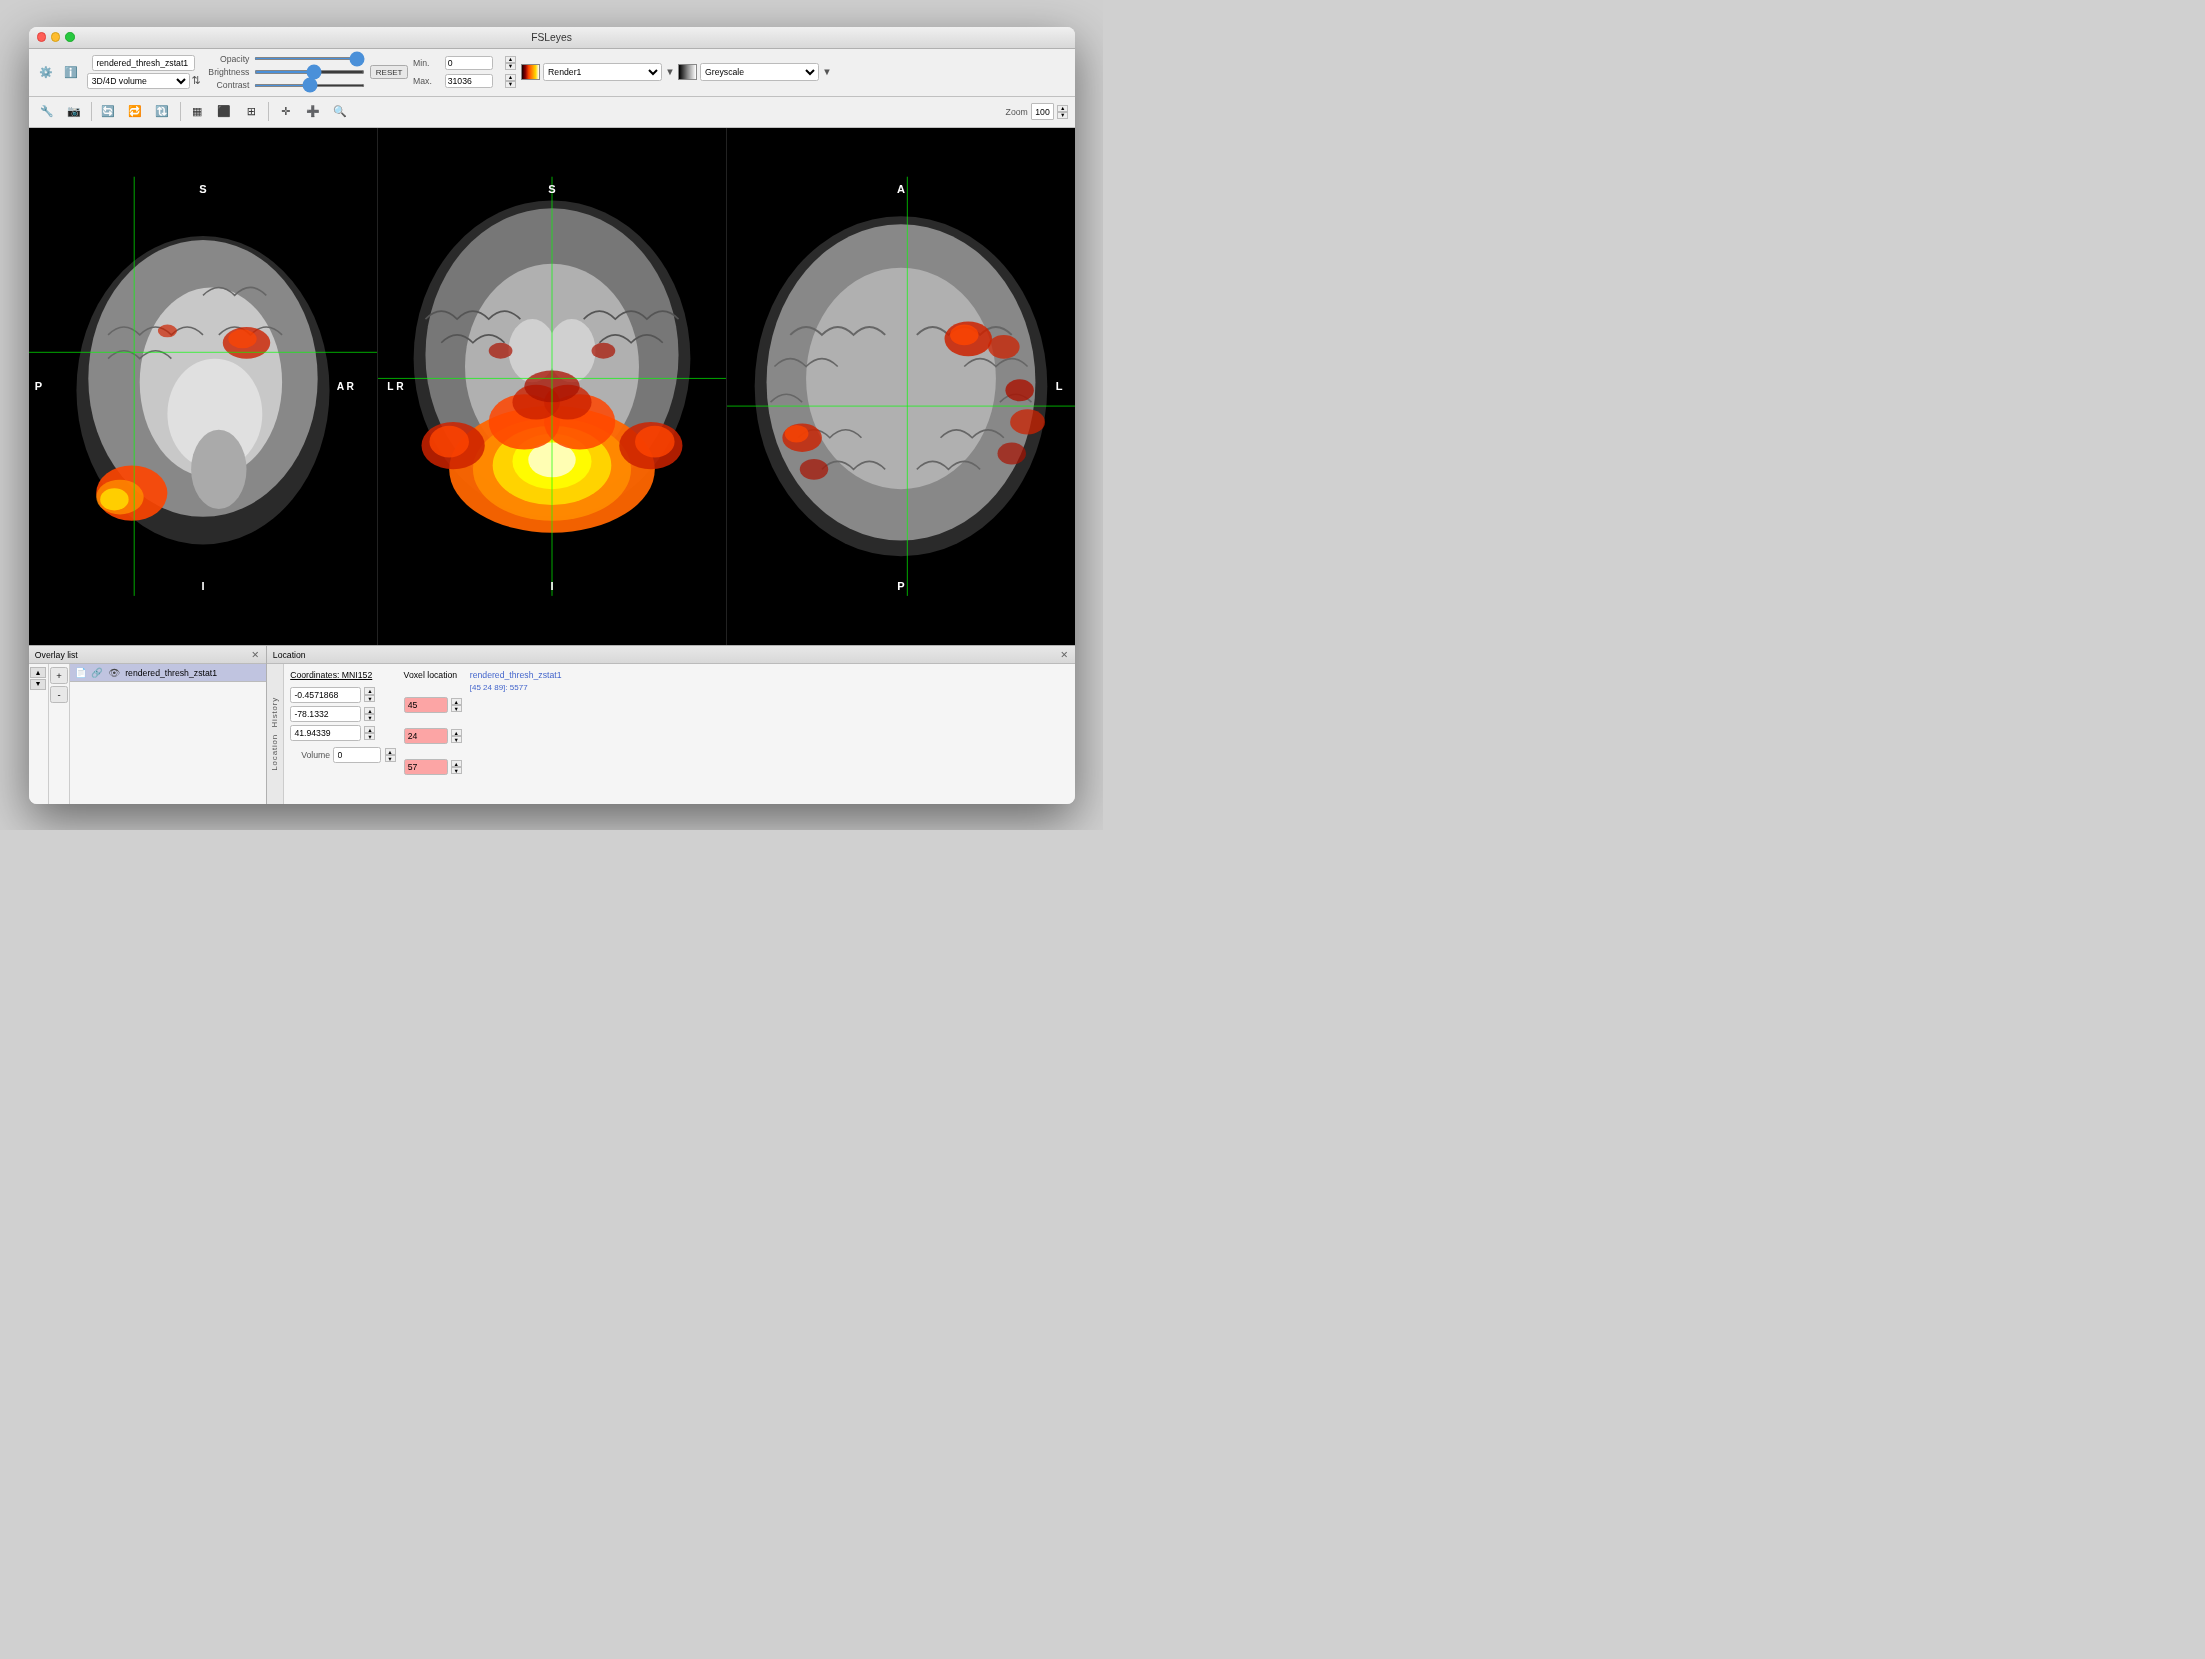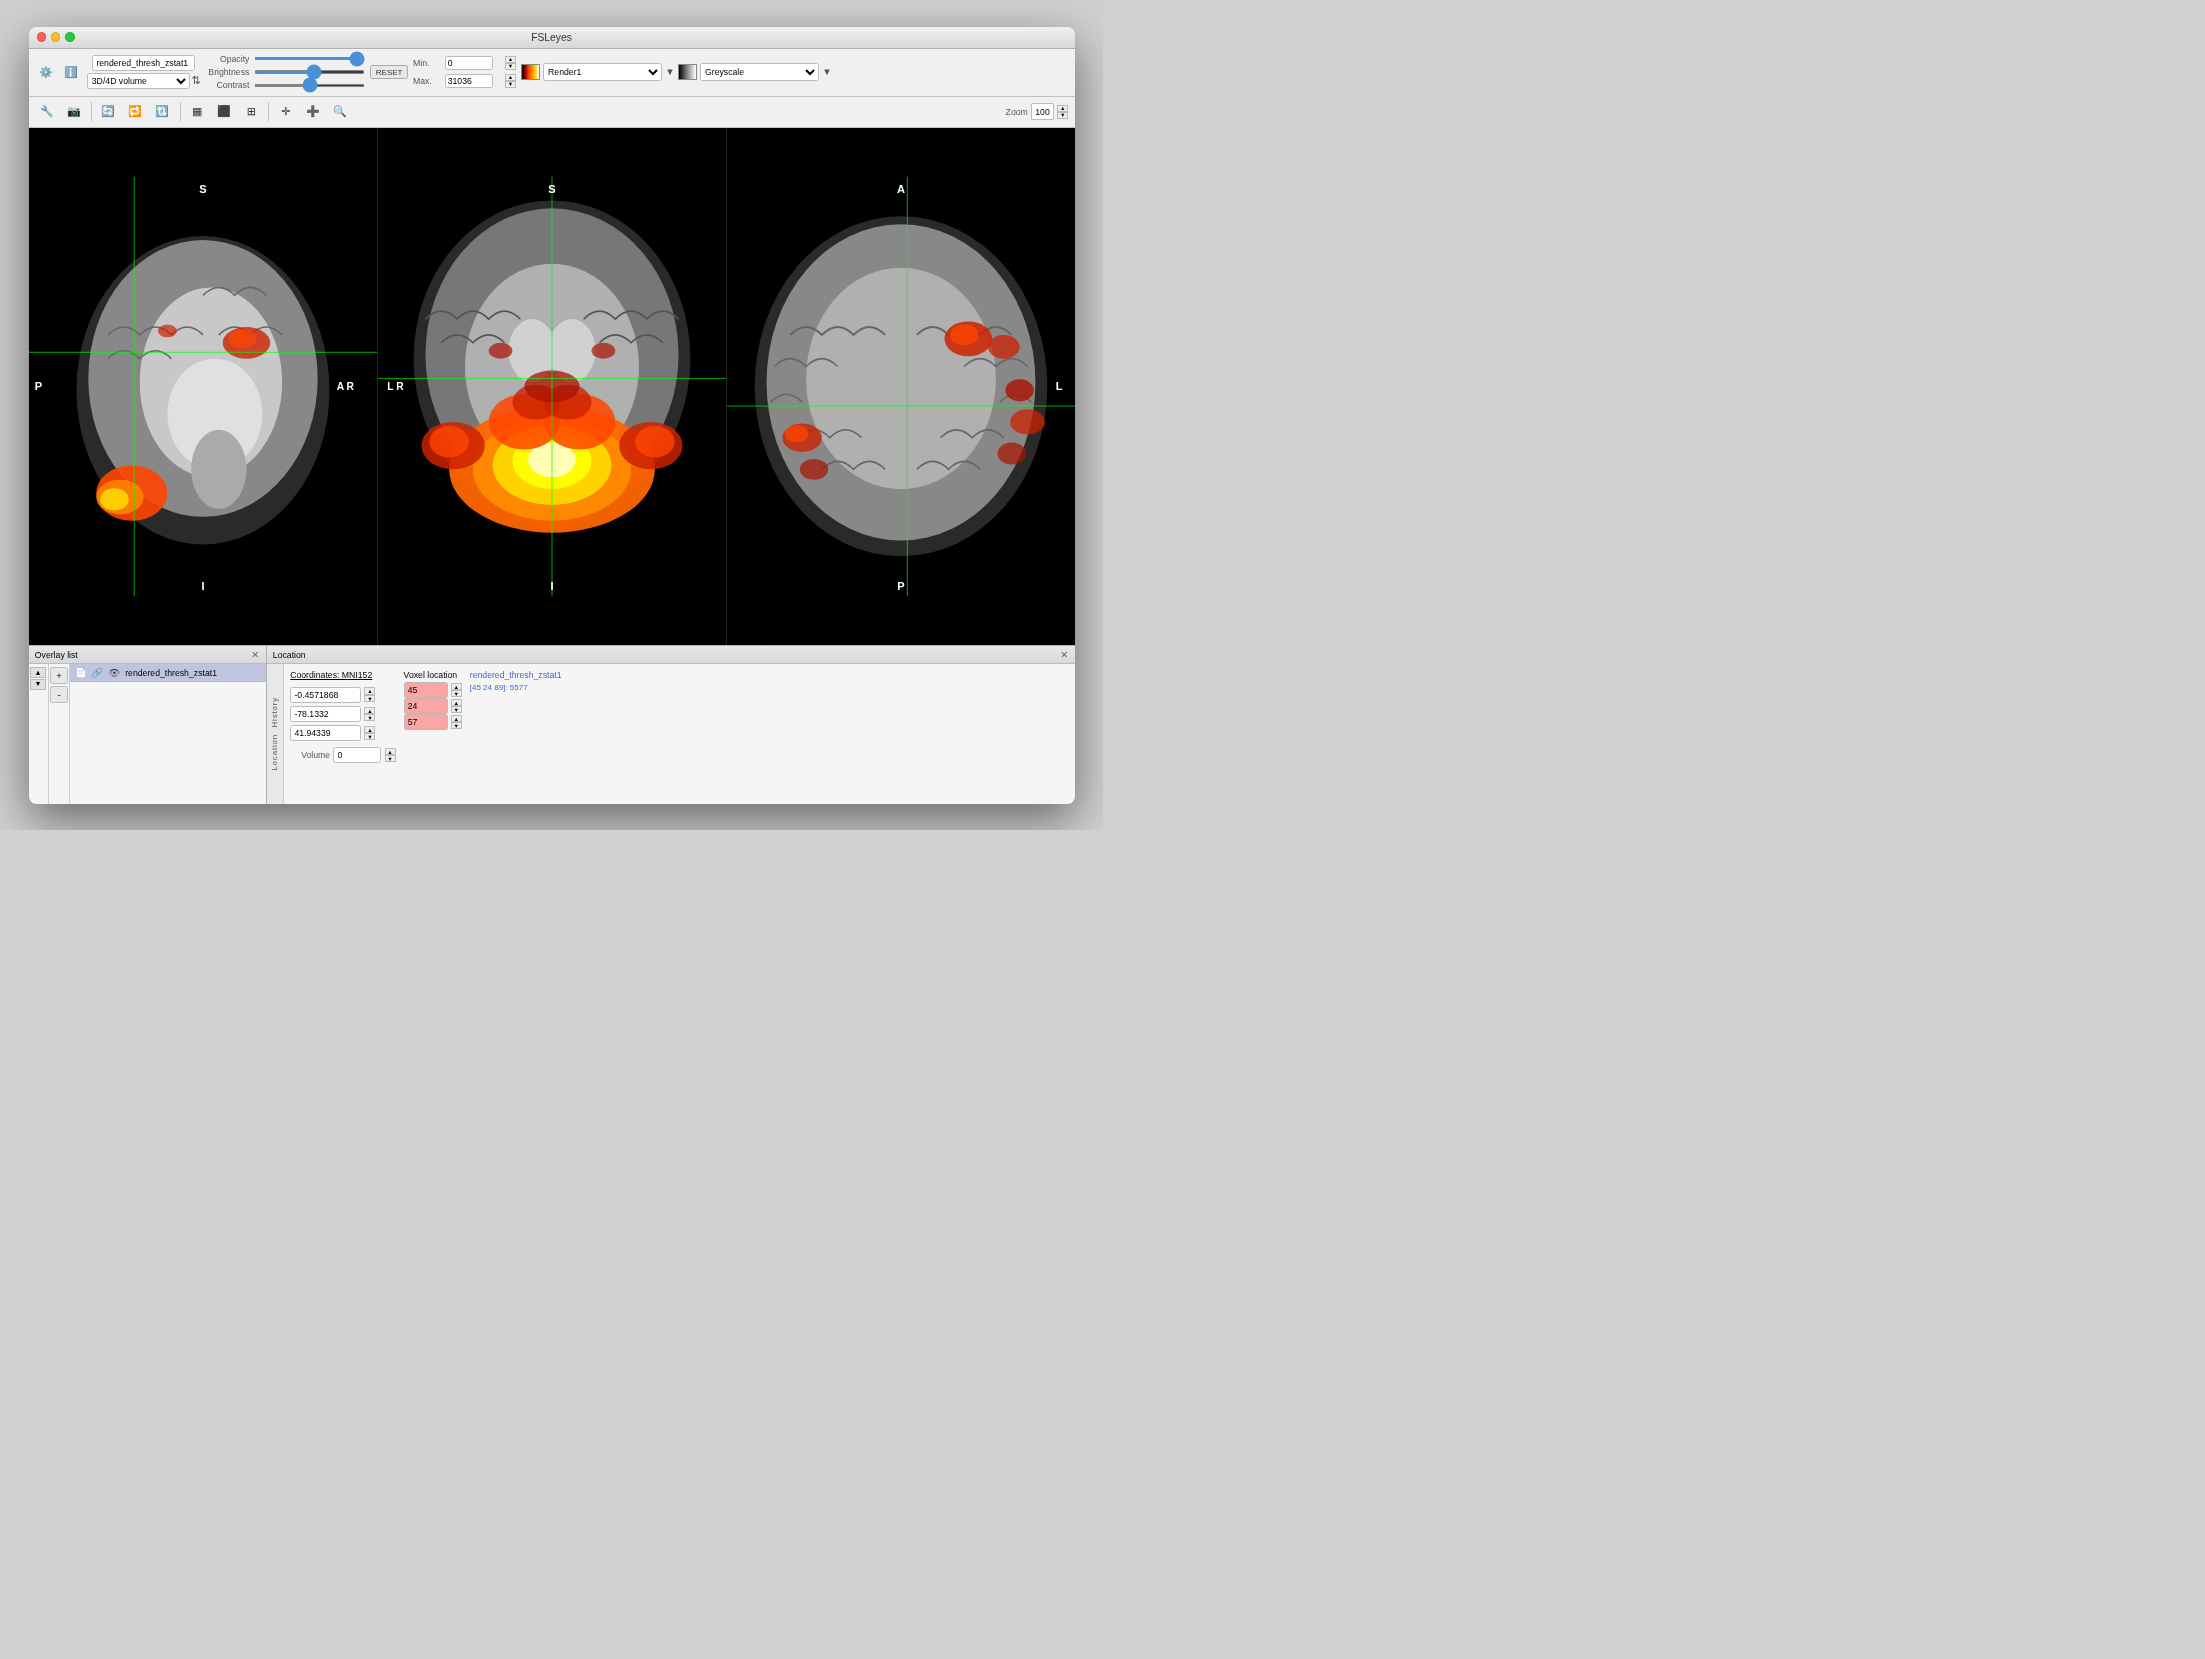--- a/index.html
+++ b/index.html
@@ -385,21 +385,21 @@
       width: 11px;
       height: 7.1px;
       font-size: 5.5px;
       border: 0.8px solid #bbb;
       background: #eee;
       cursor: pointer;
     }
     .voxel-section {
       display: flex;
       flex-direction: column;
-      gap: 0;
+      gap: 15px;
       font-size: 8.7px;
     }
     .voxel-header { font-weight: 500; margin-bottom: 1.6px; }
     .voxel-row {
       display: flex;
       align-items: center;
       gap: 3.2px;
     }
     .voxel-input {
       width: 44px;

